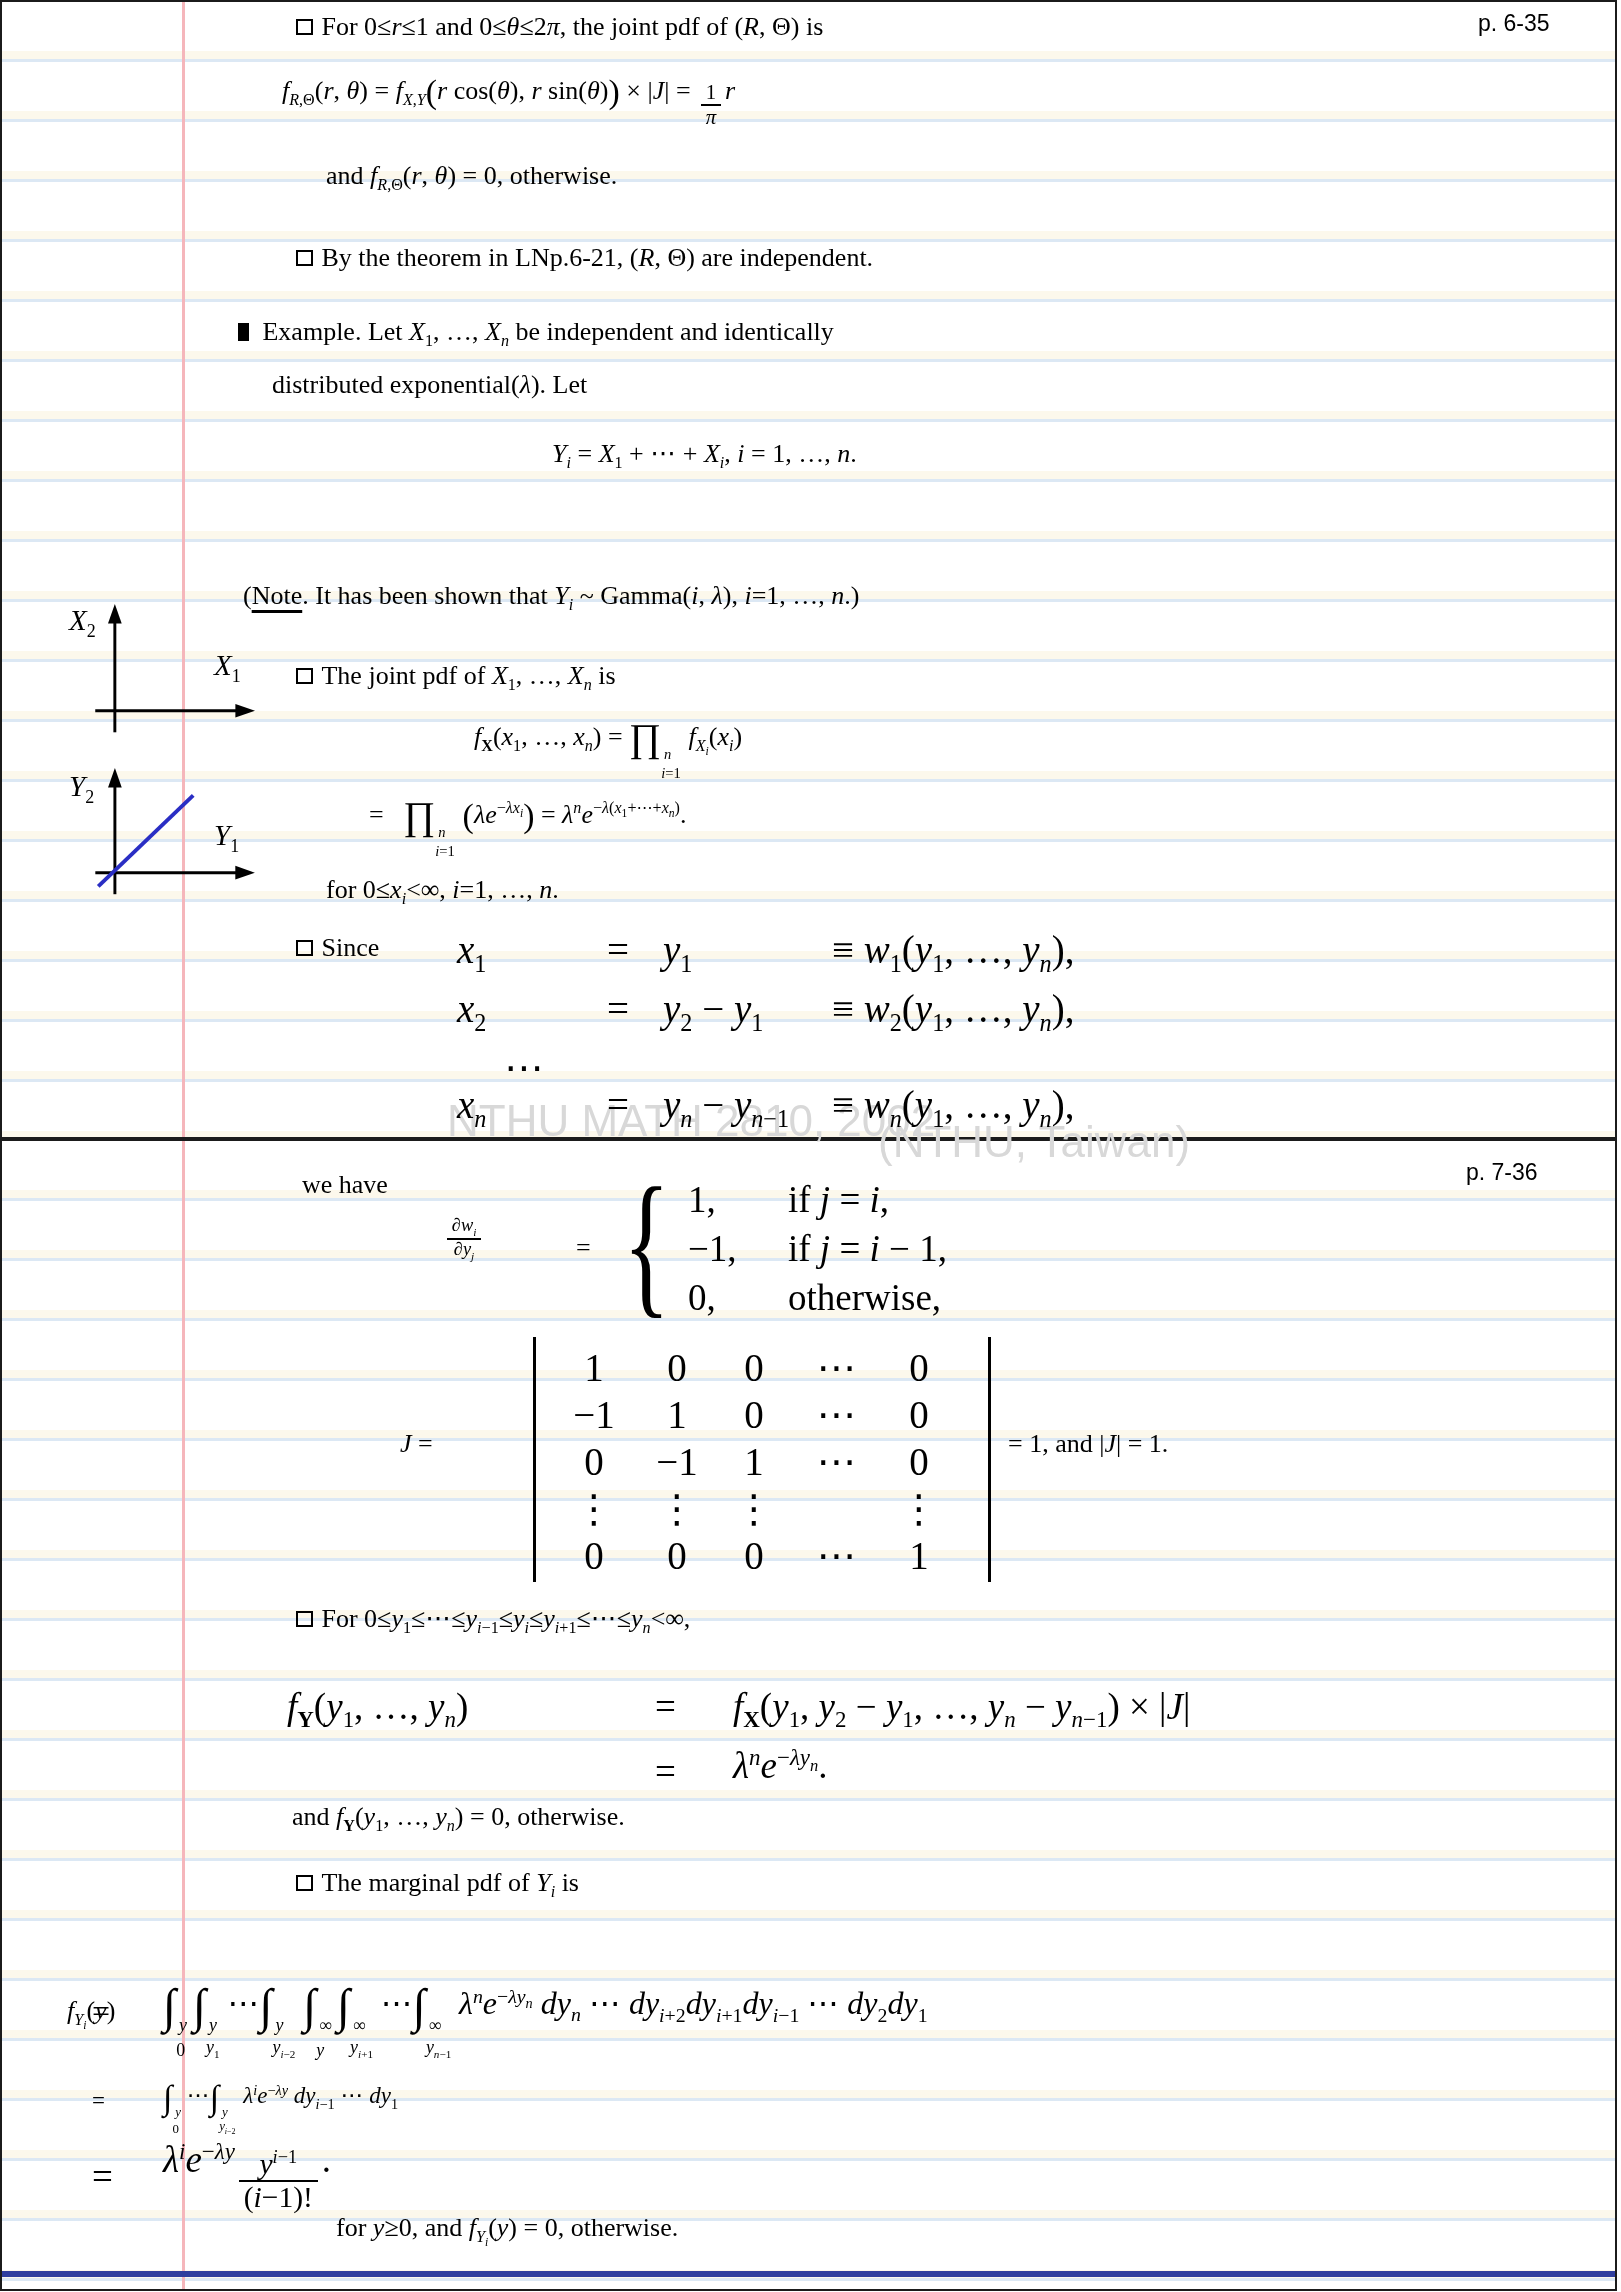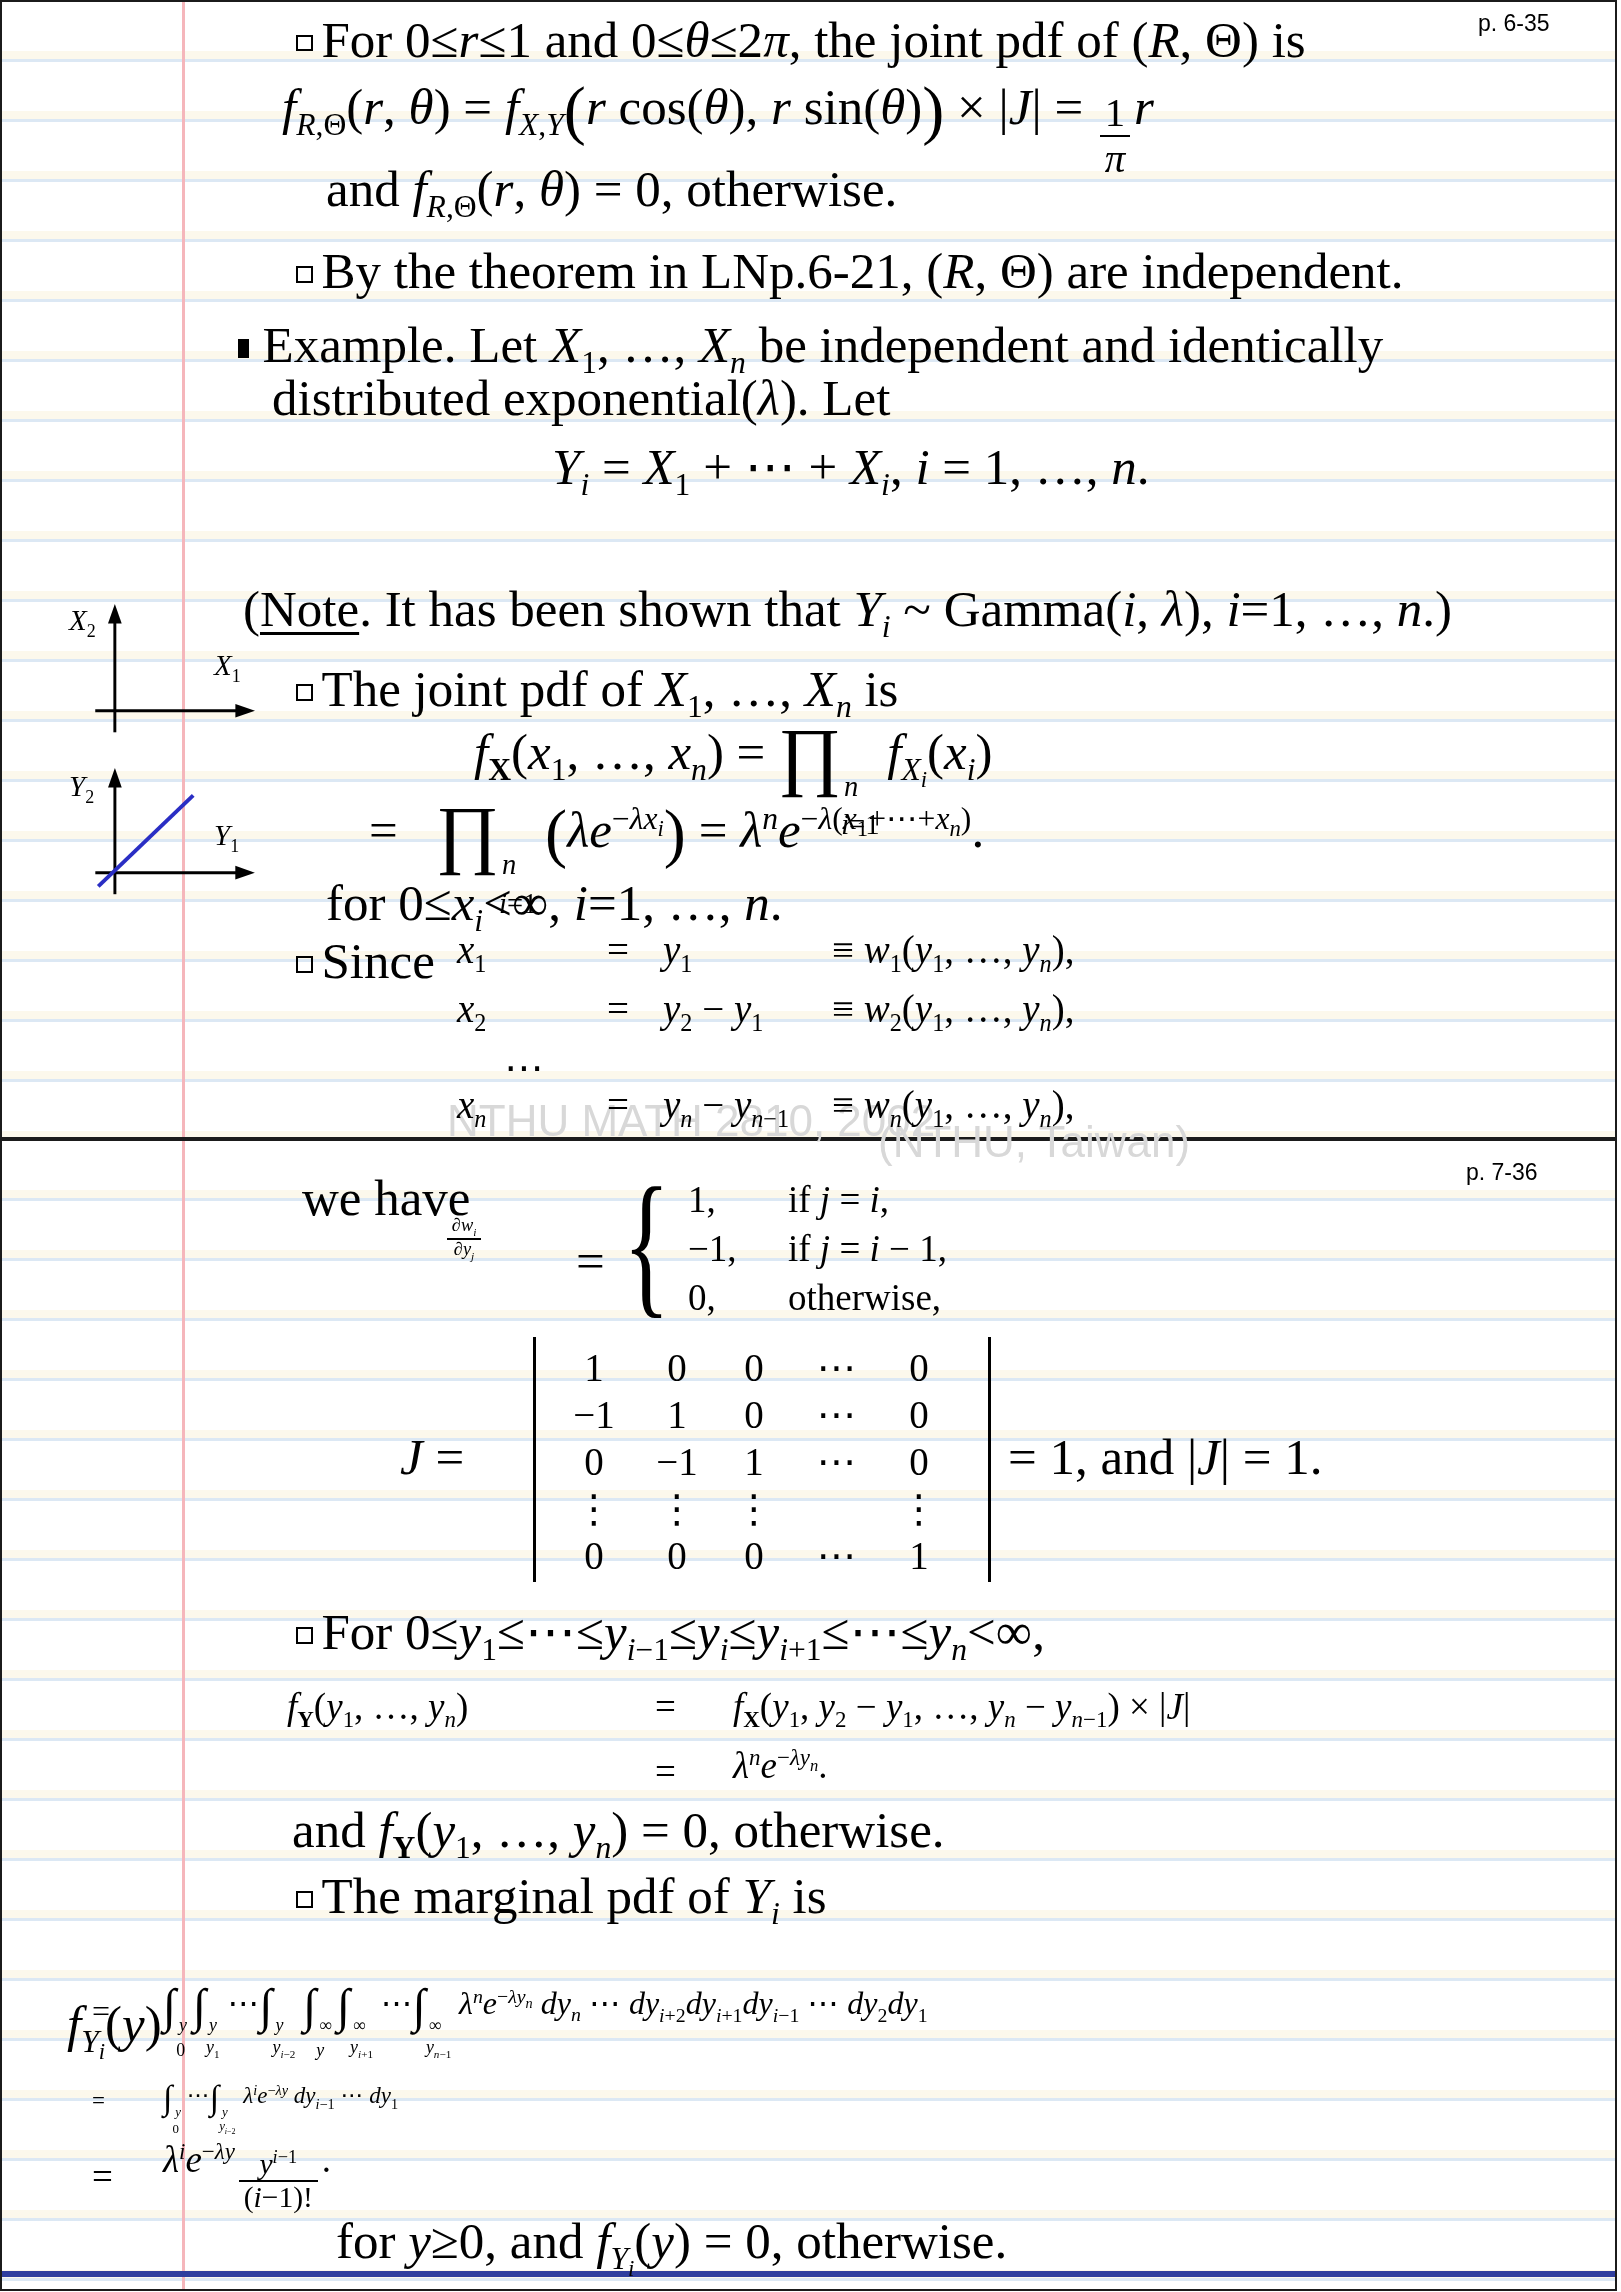--- a/index.html
+++ b/index.html
@@ -15,21 +15,21 @@
   #page2{top:1139px;height:1148px;}
   .margin-line{position:absolute;top:0;bottom:0;left:180px;width:2.9px;background:var(--c-margin,#f5b6bb);}
   .bottom-blue-line{position:absolute;left:0;right:0;bottom:11.8px;height:5.9px;background:var(--c-bottomline,#2f3e9e);}
   .plabel{position:absolute;font-family:"Liberation Sans",sans-serif;font-weight:normal;font-size:23px;z-index:3;}
   #plabel1{left:1478px;top:9.8px;}
   #plabel2{left:1466px;top:1159px;}
   .wm{position:absolute;font-family:"Liberation Sans",sans-serif;color:var(--c-watermark,#d8d8d8);
       font-size:44px;white-space:nowrap;z-index:1;}
   #wm1{left:447px;top:1096px;}
   #wm2{left:878px;top:1093px;margin-top:24px;}
-  .line{position:absolute;white-space:nowrap;font-size:51px;line-height:1.12;z-index:2;}
+  .line{position:absolute;white-space:nowrap;font-size:26px;line-height:1.12;z-index:2;}
   .fs38{font-size:37px;} .fs36{font-size:23px;} .fs33{font-size:32px;}
   sub,sup{font-size:0.62em;}
   sub sub,sup sub,sub sup,sup sup{font-size:0.72em;}
   .sqo{display:inline-block;width:12.7px;height:12.7px;border:2.9px solid #000;margin:0 8.8px 3.9px 2px;vertical-align:middle;}
   .sqf{display:inline-block;width:10.8px;height:18.6px;background:#000;margin:0 13.7px 3.9px 0;vertical-align:middle;}
   .ul{text-decoration:underline;text-underline-offset:5.9px;text-decoration-thickness:2.9px;}
   .frac{display:inline-block;vertical-align:-0.95em;text-align:center;line-height:1.08;margin:0 3.9px;}
   .frac>span{display:block;font-size:0.8em;padding:0 4.9px;}
   .frac>span:first-child{border-bottom:2.5px solid #000;}
   .big{font-size:1.5em;font-style:normal;vertical-align:-0.16em;line-height:1;}

